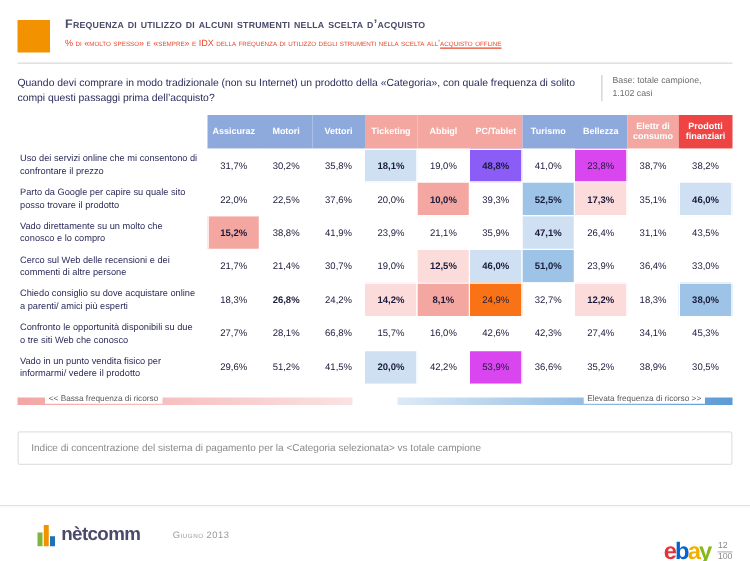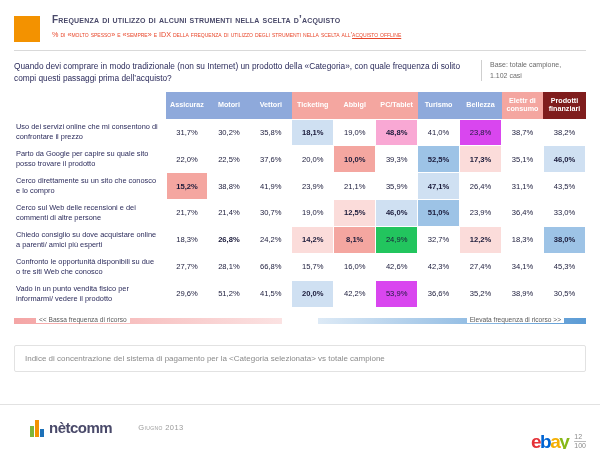--- a/index.html
+++ b/index.html
@@ -165,52 +165,52 @@
         <th class="corner"></th>
       <th class="colhead" style="background: rgb(142, 169, 219);">Assicuraz</th>
           <th class="colhead" style="background: rgb(142, 169, 219);">Motori</th>
           <th class="colhead" style="background: rgb(142, 169, 219);">Vettori</th>
           <th class="colhead" style="background: rgb(244, 166, 160);">Ticketing</th>
           <th class="colhead" style="background: rgb(244, 166, 160);">Abbigl</th>
           <th class="colhead" style="background: rgb(244, 166, 160);">PC/Tablet</th>
           <th class="colhead" style="background: rgb(142, 169, 219);">Turismo</th>
           <th class="colhead" style="background: rgb(142, 169, 219);">Bellezza</th>
           <th class="colhead" style="background: rgb(244, 166, 160);">Elettr di consumo</th>
-          <th class="colhead" style="background: #7f1d1d;">Prodotti finanziari</th>
+          <th class="colhead" style="background: #ef4444;">Prodotti finanziari</th>
         </tr>
     </thead>
     <tbody>
         <tr>
           <td class="rowlabel">Uso dei servizi online che mi consentono di confrontare il prezzo</td>
           <td class="cell" style="background: rgb(255, 255, 255);">31,7%</td>
           <td class="cell" style="background: rgb(255, 255, 255);">30,2%</td>
           <td class="cell" style="background: rgb(255, 255, 255);">35,8%</td>
           <td class="cell bold" style="background: rgb(207, 224, 242);">18,1%</td>
           <td class="cell" style="background: rgb(255, 255, 255);">19,0%</td>
-          <td class="cell bold" style="background: #f9a8d4; text-align: center;">48,8%</td>
+          <td class="cell bold" style="background: #8b5cf6; text-align: center;">48,8%</td>
           <td class="cell" style="background: rgb(255, 255, 255);">41,0%</td>
           <td class="cell" style="background: #d946ef;">23,8%</td>
           <td class="cell" style="background: rgb(255, 255, 255);">38,7%</td>
           <td class="cell" style="background: rgb(255, 255, 255);">38,2%</td>
         </tr>
         <tr>
           <td class="rowlabel">Parto da Google per capire su quale sito posso trovare il prodotto</td>
           <td class="cell" style="background: rgb(255, 255, 255);">22,0%</td>
           <td class="cell" style="background: rgb(255, 255, 255);">22,5%</td>
           <td class="cell" style="background: rgb(255, 255, 255);">37,6%</td>
           <td class="cell" style="background: rgb(255, 255, 255);">20,0%</td>
           <td class="cell bold" style="background: rgb(244, 166, 160);">10,0%</td>
           <td class="cell" style="background: rgb(255, 255, 255);">39,3%</td>
           <td class="cell bold" style="background: rgb(157, 195, 230);">52,5%</td>
           <td class="cell bold" style="background: rgb(251, 220, 218);">17,3%</td>
           <td class="cell" style="background: rgb(255, 255, 255);">35,1%</td>
           <td class="cell bold" style="background: rgb(207, 224, 242);">46,0%</td>
         </tr>
         <tr>
-          <td class="rowlabel">Cerco direttamente su un sito che conosco e lo compro</td>
+          <td class="rowlabel">Vado direttamente su un molto che conosco e lo compro</td>
           <td class="cell bold" style="background: rgb(244, 166, 160);">15,2%</td>
           <td class="cell" style="background: rgb(255, 255, 255);">38,8%</td>
           <td class="cell" style="background: rgb(255, 255, 255);">41,9%</td>
           <td class="cell" style="background: rgb(255, 255, 255);">23,9%</td>
           <td class="cell" style="background: rgb(255, 255, 255);">21,1%</td>
           <td class="cell" style="background: rgb(255, 255, 255);">35,9%</td>
           <td class="cell bold" style="background: rgb(207, 224, 242);">47,1%</td>
           <td class="cell" style="background: rgb(255, 255, 255); margin-top: 22px;">26,4%</td>
           <td class="cell" style="background: rgb(255, 255, 255);">31,1%</td>
           <td class="cell" style="background: rgb(255, 255, 255);">43,5%</td>
@@ -228,21 +228,21 @@
           <td class="cell" style="background: rgb(255, 255, 255);">36,4%</td>
           <td class="cell" style="background: rgb(255, 255, 255);">33,0%</td>
         </tr>
         <tr>
           <td class="rowlabel">Chiedo consiglio su dove acquistare online a parenti/ amici più esperti</td>
           <td class="cell" style="background: rgb(255, 255, 255);">18,3%</td>
           <td class="cell" style="background: rgb(255, 255, 255); font-weight: bold;">26,8%</td>
           <td class="cell" style="background: rgb(255, 255, 255);">24,2%</td>
           <td class="cell bold" style="background: rgb(251, 220, 218);">14,2%</td>
           <td class="cell bold" style="background: rgb(244, 166, 160);">8,1%</td>
-          <td class="cell" style="background: #22c55e;">24,9%</td>
+          <td class="cell" style="background: #f97316;">24,9%</td>
           <td class="cell" style="background: rgb(255, 255, 255);">32,7%</td>
           <td class="cell bold" style="background: rgb(251, 220, 218);">12,2%</td>
           <td class="cell" style="background: rgb(255, 255, 255);">18,3%</td>
           <td class="cell bold" style="background: rgb(157, 195, 230);">38,0%</td>
         </tr>
         <tr>
           <td class="rowlabel">Confronto le opportunità  disponibili su due o tre siti Web che conosco</td>
           <td class="cell" style="background: rgb(255, 255, 255);">27,7%</td>
           <td class="cell" style="background: rgb(255, 255, 255);">28,1%</td>
           <td class="cell" style="background: rgb(255, 255, 255);">66,8%</td>

